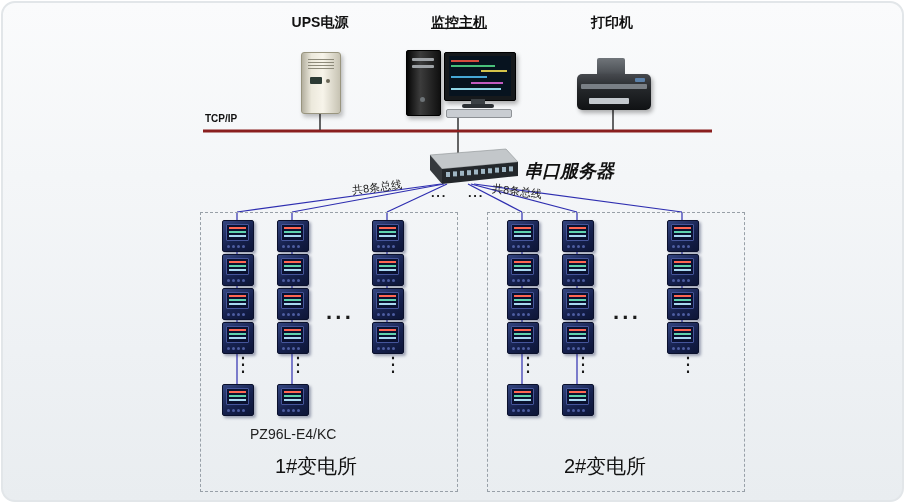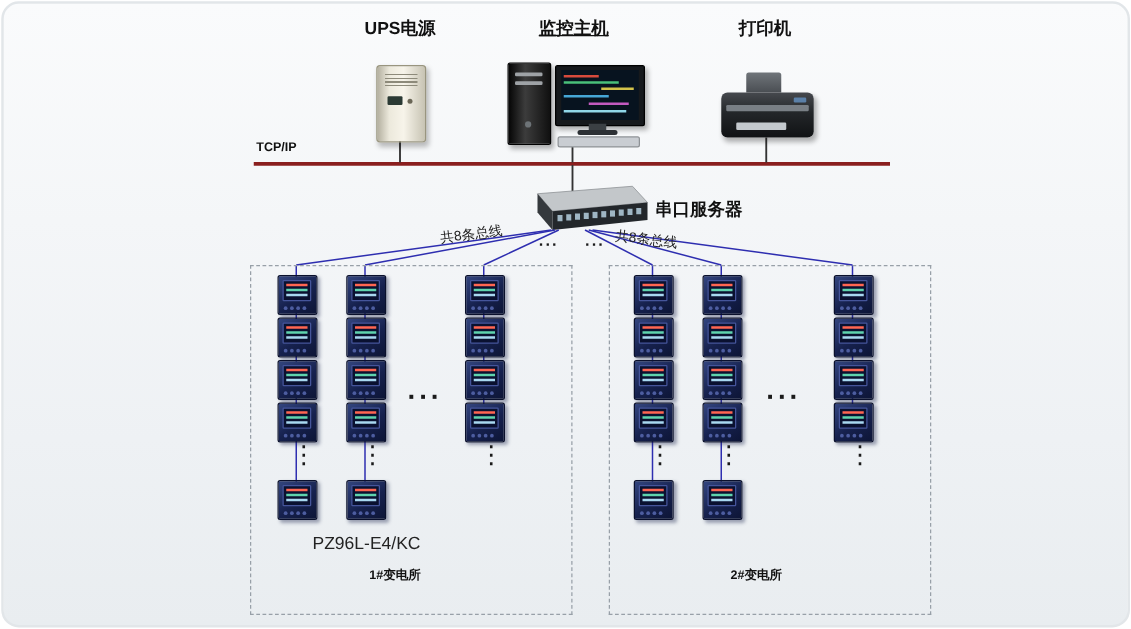--- a/index.html
+++ b/index.html
@@ -5,24 +5,24 @@
   html,body{margin:0;padding:0;background:#fff;}
   .stage{position:relative;width:905px;height:503px;overflow:hidden;
          font-family:"Liberation Sans","DejaVu Sans",sans-serif;}
   .card{position:absolute;inset:1px;border-radius:14px;border:2px solid #e2e6e9;
         background:linear-gradient(180deg,#fafbfc 0%,#eef1f4 70%,#e9edf0 100%);z-index:0;}
   .lines{position:absolute;left:0;top:0;z-index:1;}
   .dashed-box{position:absolute;border:1px dashed #98a0a8;z-index:1;}
   .lbl{position:absolute;color:#111;z-index:4;white-space:nowrap;}
   .lbl-device{font-size:14px;font-weight:bold;transform:translateX(-50%);}
   .lbl-tcpip{font-size:10px;font-weight:bold;}
-  .lbl-server{font-size:14px;font-weight:bold;}
+  .lbl-server{font-size:18px;font-weight:bold;font-style:italic;}
   .lbl-bus{font-size:11px;color:#222;}
   .lbl-model{font-size:14px;color:#222;}
-  .lbl-substation{font-size:10px;font-weight:bold;transform:translateX(-50%);}
+  .lbl-substation{font-size:20px;font-weight:normal;transform:translateX(-50%);}
   .dots-h{position:absolute;font-size:22px;font-weight:bold;letter-spacing:2px;color:#1a1a1a;z-index:3;transform:translateX(-50%);}
   .dots-server{position:absolute;font-size:13px;font-weight:bold;letter-spacing:1px;color:#1a1a1a;z-index:3;transform:translateX(-50%);}
   .vdots{position:absolute;font-size:20px;line-height:1;color:#1a1a1a;z-index:3;}
 
   
   .meter{position:absolute;width:30px;height:30px;z-index:3;border-radius:2px;
          background:linear-gradient(145deg,#33457f 0%,#16214e 55%,#0d1536 100%);
          border:1px solid #0a102c;box-shadow:2px 2px 3px rgba(30,40,80,.4);}
   .m-screen{position:absolute;left:3px;top:3px;width:21px;height:15px;background:#0a1130;
             border:1px solid #45559b;border-radius:1px;overflow:hidden;}

